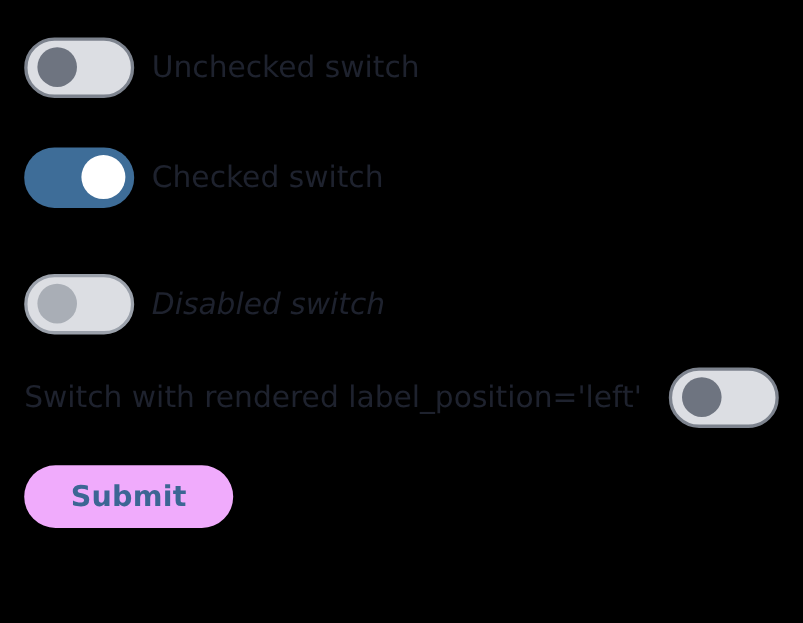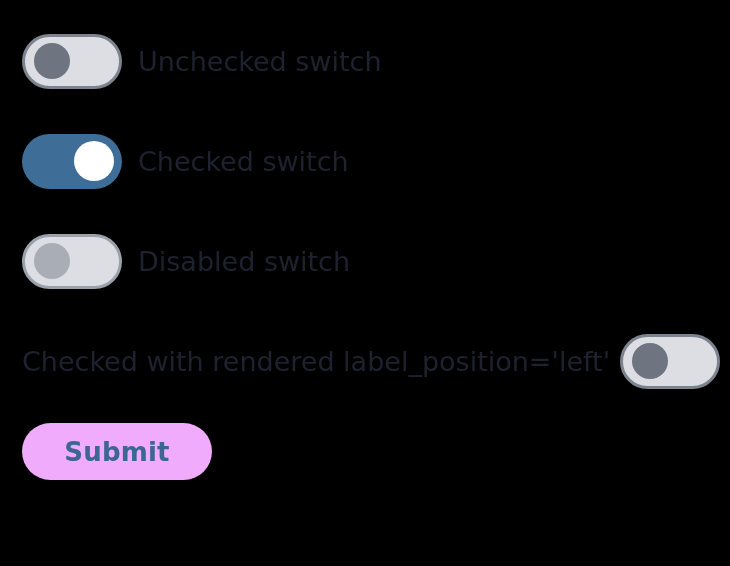--- a/index.html
+++ b/index.html
@@ -88,21 +88,21 @@
     line-height: 1;
     color: #1e222e;
     white-space: nowrap;
   }
   .label-right { margin-left: 16px; }
   .label-left  { margin-right: 10px; }
 
   
   #row-unchecked { top: 33px; }
   #row-checked   { top: 133px; }
-  #row-disabled  { top: 233px; }
+  #row-disabled  { top: 248px; font-style: italic; }
   #row-leftlabel { top: 333px; left: 22px; width: 686px; }
 
   #row-leftlabel .switch-label { flex: 1 1 auto; }
 
   
   .submit-button {
     position: absolute;
     left: 22px;
     top: 423px;
     width: 190px;
@@ -139,21 +139,21 @@
   </div>
 
   <div class="switch-row" id="row-disabled">
     <div class="switch off disabled" role="switch" aria-checked="false" aria-disabled="true">
       <span class="knob"></span>
     </div>
     <span class="switch-label label-right">Disabled switch</span>
   </div>
 
   <div class="switch-row" id="row-leftlabel">
-    <span class="switch-label label-left">Checked with rendered label_position='left'</span>
+    <span class="switch-label label-left">Switch with rendered label_position='left'</span>
     <div class="switch off" role="switch" aria-checked="false">
       <span class="knob"></span>
     </div>
   </div>
 
   <button class="submit-button">Submit</button>
 
 </div>
 
 </body></html>

